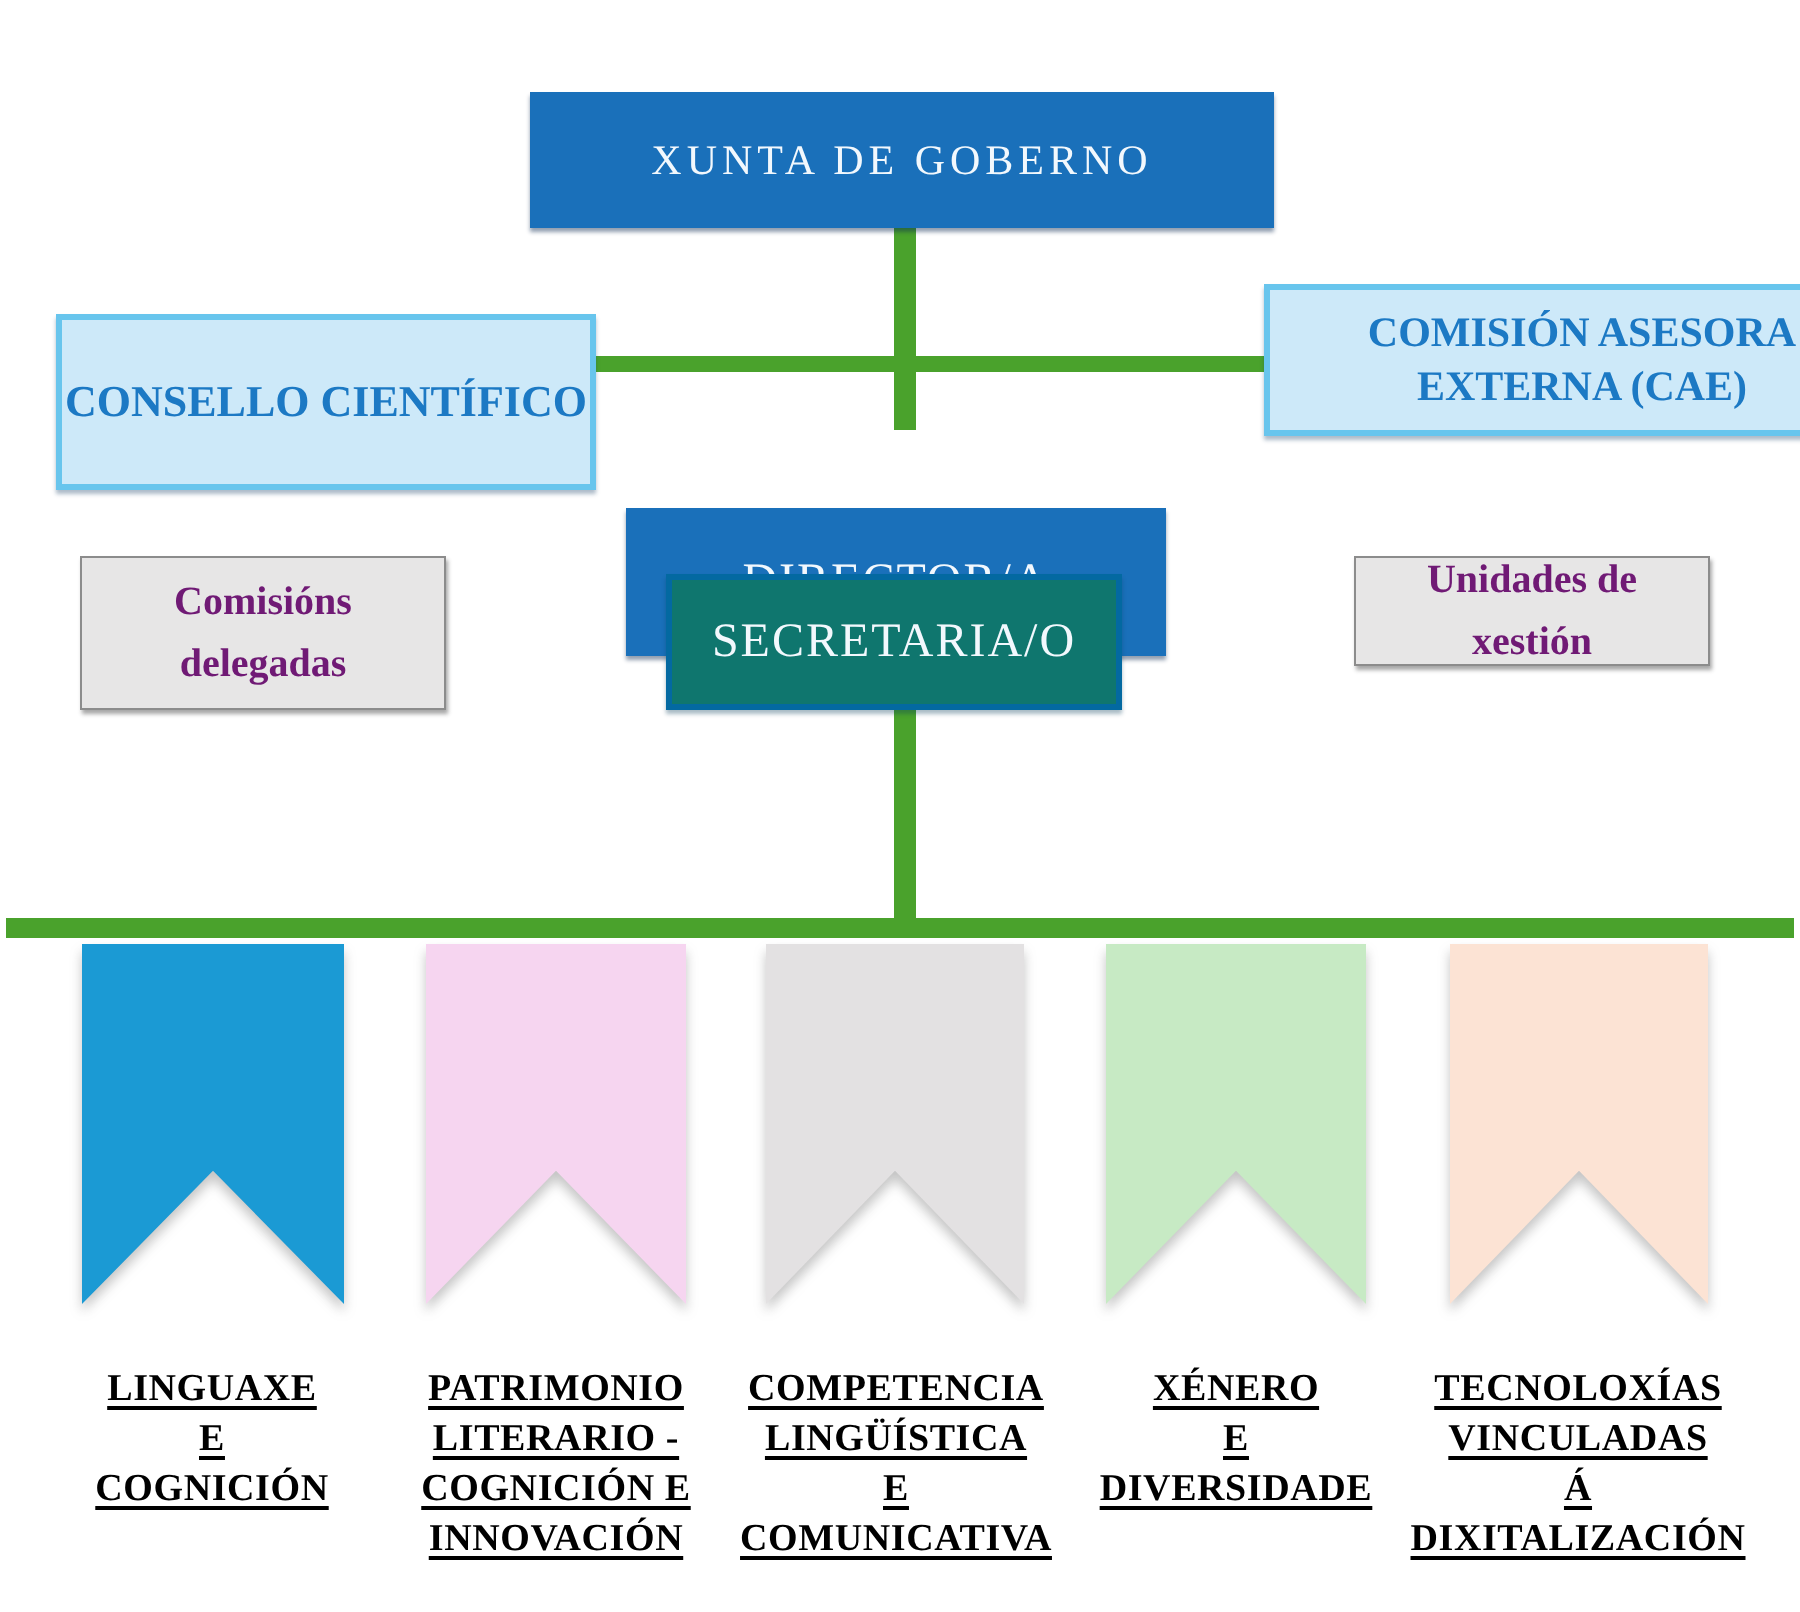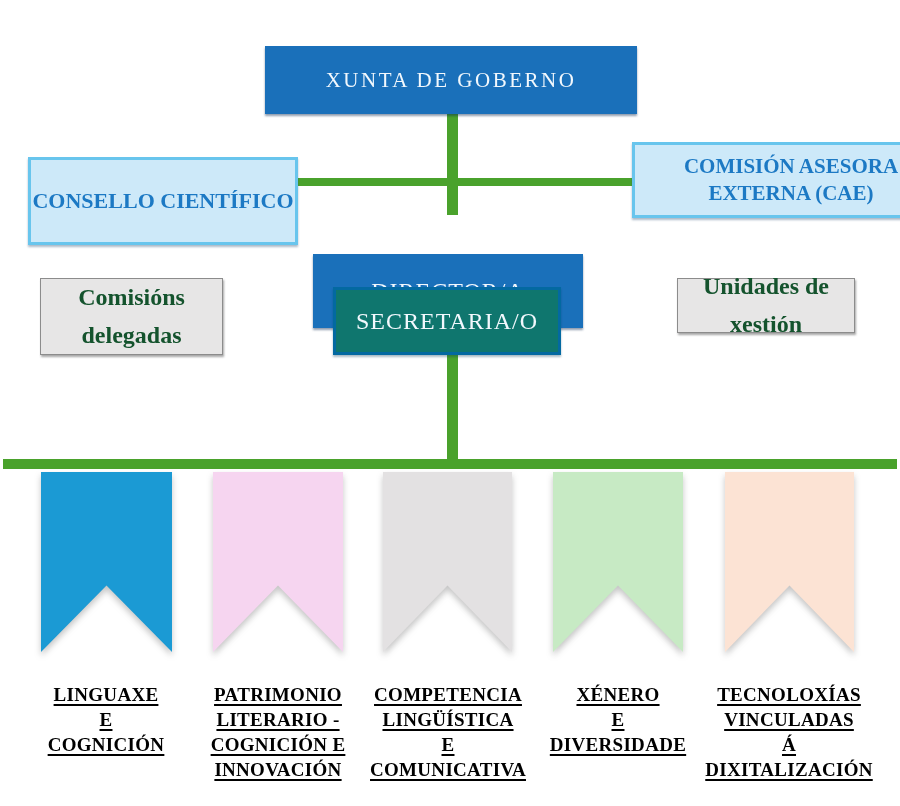--- a/index.html
+++ b/index.html
@@ -32,22 +32,22 @@
     box-shadow:0 2px 2px rgba(10,60,90,0.35);
   }
   .box-light{
     background:#cde9f9;border:3px solid #68c5ed;color:#1c79c4;
     font-weight:700;box-shadow:0 2px 2px rgba(20,60,100,0.35);
     z-index:2;line-height:1.3;
   }
   .box-consello{left:3px;top:157px;width:270px;height:88px;font-size:22px;margin-left:25px;}
   .box-comision{left:632px;top:142px;width:318px;height:76px;font-size:21px;}
   .box-gray{
-    background:#e7e6e6;border:1px solid #8c8c8c;color:#14532d;
-    font-weight:700;font-size:24px;line-height:1.55;
+    background:#e7e6e6;border:1px solid #8c8c8c;color:#701a75;
+    font-weight:700;font-size:20px;line-height:1.55;
     box-shadow:1px 2px 2px rgba(60,60,60,0.45);
   }
   .box-comisions{left:40px;top:278px;width:183px;height:77px;}
   .box-unidades{left:677px;top:278px;width:178px;height:55px;}
   
   .pennant-wrap{position:absolute;top:472px;height:180px;filter:drop-shadow(0 4px 3px rgba(90,90,90,0.35));}
   .pennant{width:100%;height:100%;clip-path:polygon(0 0,100% 0,100% 100%,50% 63%,0 100%);}
   
   .unit-label{
     position:absolute;top:682px;width:170px;

